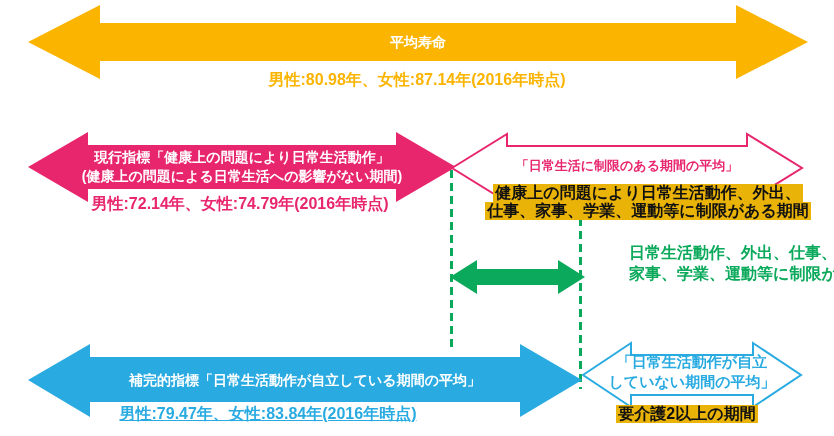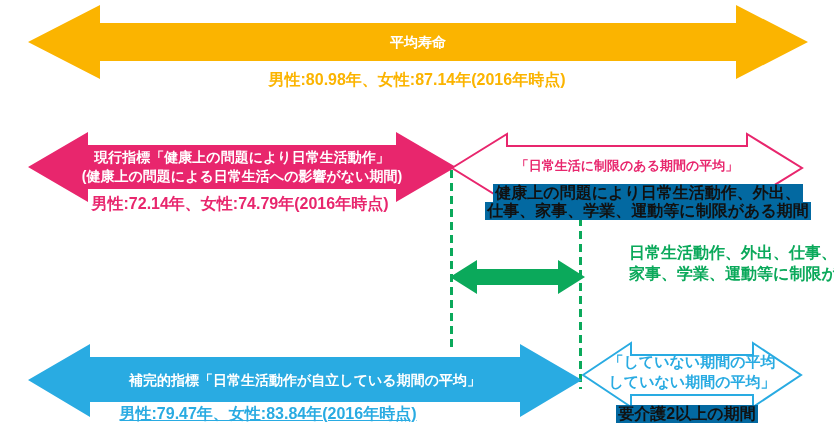--- a/index.html
+++ b/index.html
@@ -29,21 +29,21 @@
   .stats{position:absolute;font-weight:bold;font-size:16px;text-align:center;white-space:nowrap;z-index:3;}
   .stats-orange{color:var(--c-orange);}
   .stats-pink{color:var(--c-pink);}
   .stats-cyan{color:var(--c-cyan);}
 
   .outline-caption{position:absolute;font-weight:bold;text-align:center;z-index:3;white-space:nowrap;}
   .cap-pink{color:var(--c-pink);font-size:13px;}
   .cap-cyan{color:var(--c-cyan);font-size:15px;line-height:20px;}
 
   .black-note{position:absolute;z-index:4;text-align:center;font-weight:bold;color:var(--c-black);font-size:16px;line-height:18px;}
-  .black-note span{background:#0369a1;padding:0 2px;white-space:nowrap;display:inline-block;}
+  .black-note span{background:#eab308;padding:0 2px;white-space:nowrap;display:inline-block;}
 
   .green-note{position:absolute;z-index:3;color:var(--c-green);font-weight:bold;font-size:16px;line-height:21px;}
   .green-note div{white-space:nowrap;margin-left:32px;}
 
   .dashed-v{
     position:absolute;width:3px;z-index:1;
     background:repeating-linear-gradient(to bottom,var(--c-green) 0 8px,transparent 8px 13px);
   }
   .arrow{z-index:2;}
 </style>
@@ -94,20 +94,20 @@
   </svg>
   <div class="arrow-label" style="left:28px;top:344px;width:554px;height:73px;">
     <div>補完的指標「日常生活動作が自立している期間の平均」</div>
   </div>
   <div class="stats stats-cyan" style="left:28px;top:404px;width:480px;text-decoration:underline;">男性:79.47年、女性:83.84年(2016年時点)</div>
 
   <svg class="abs arrow outline-cyan" style="left:583px;top:343px;" width="218" height="64" viewBox="0 0 218 64">
     <polygon points="0,32 48,0 48,12 170,12 170,0 218,32 170,64 170,52 48,52 48,64"></polygon>
   </svg>
   <div class="outline-caption cap-cyan" style="left:583px;top:352px;width:218px;">
-    <div>「していない期間の平均</div>
+    <div>「日常生活動作が自立</div>
     <div>していない期間の平均」</div>
   </div>
   <div class="black-note" style="left:587px;top:405px;width:200px;">
     <span>要介護2以上の期間</span>
   </div>
 
 </div>
 
 </body></html>

